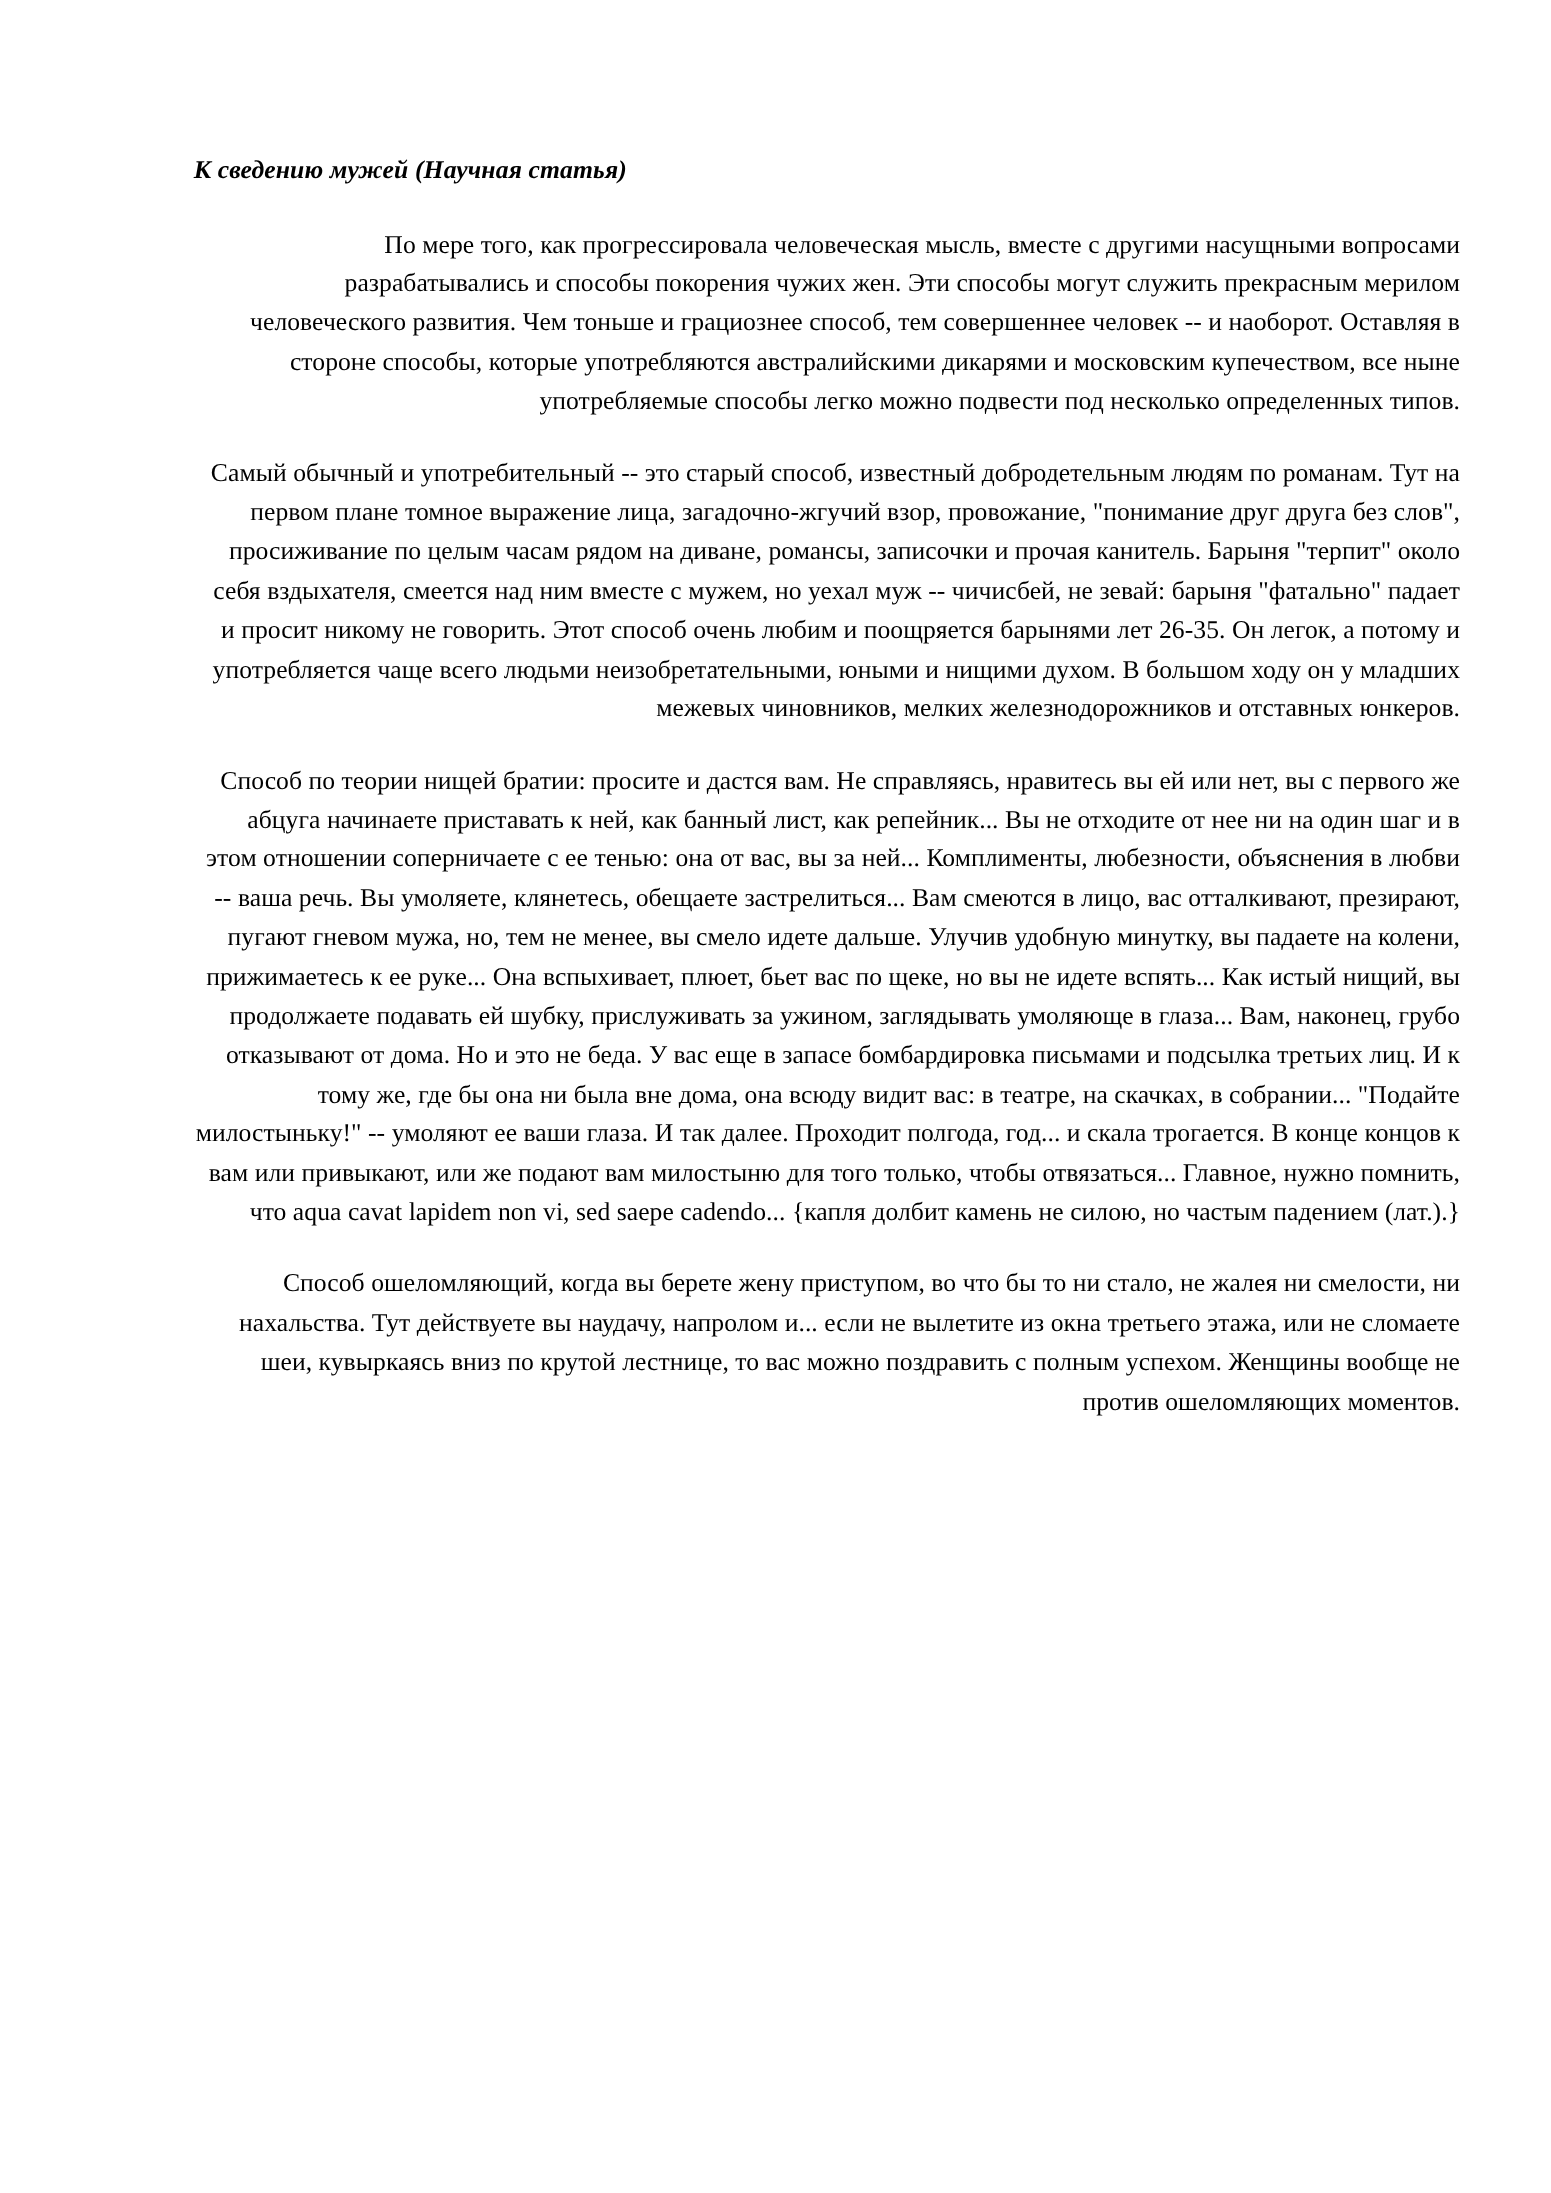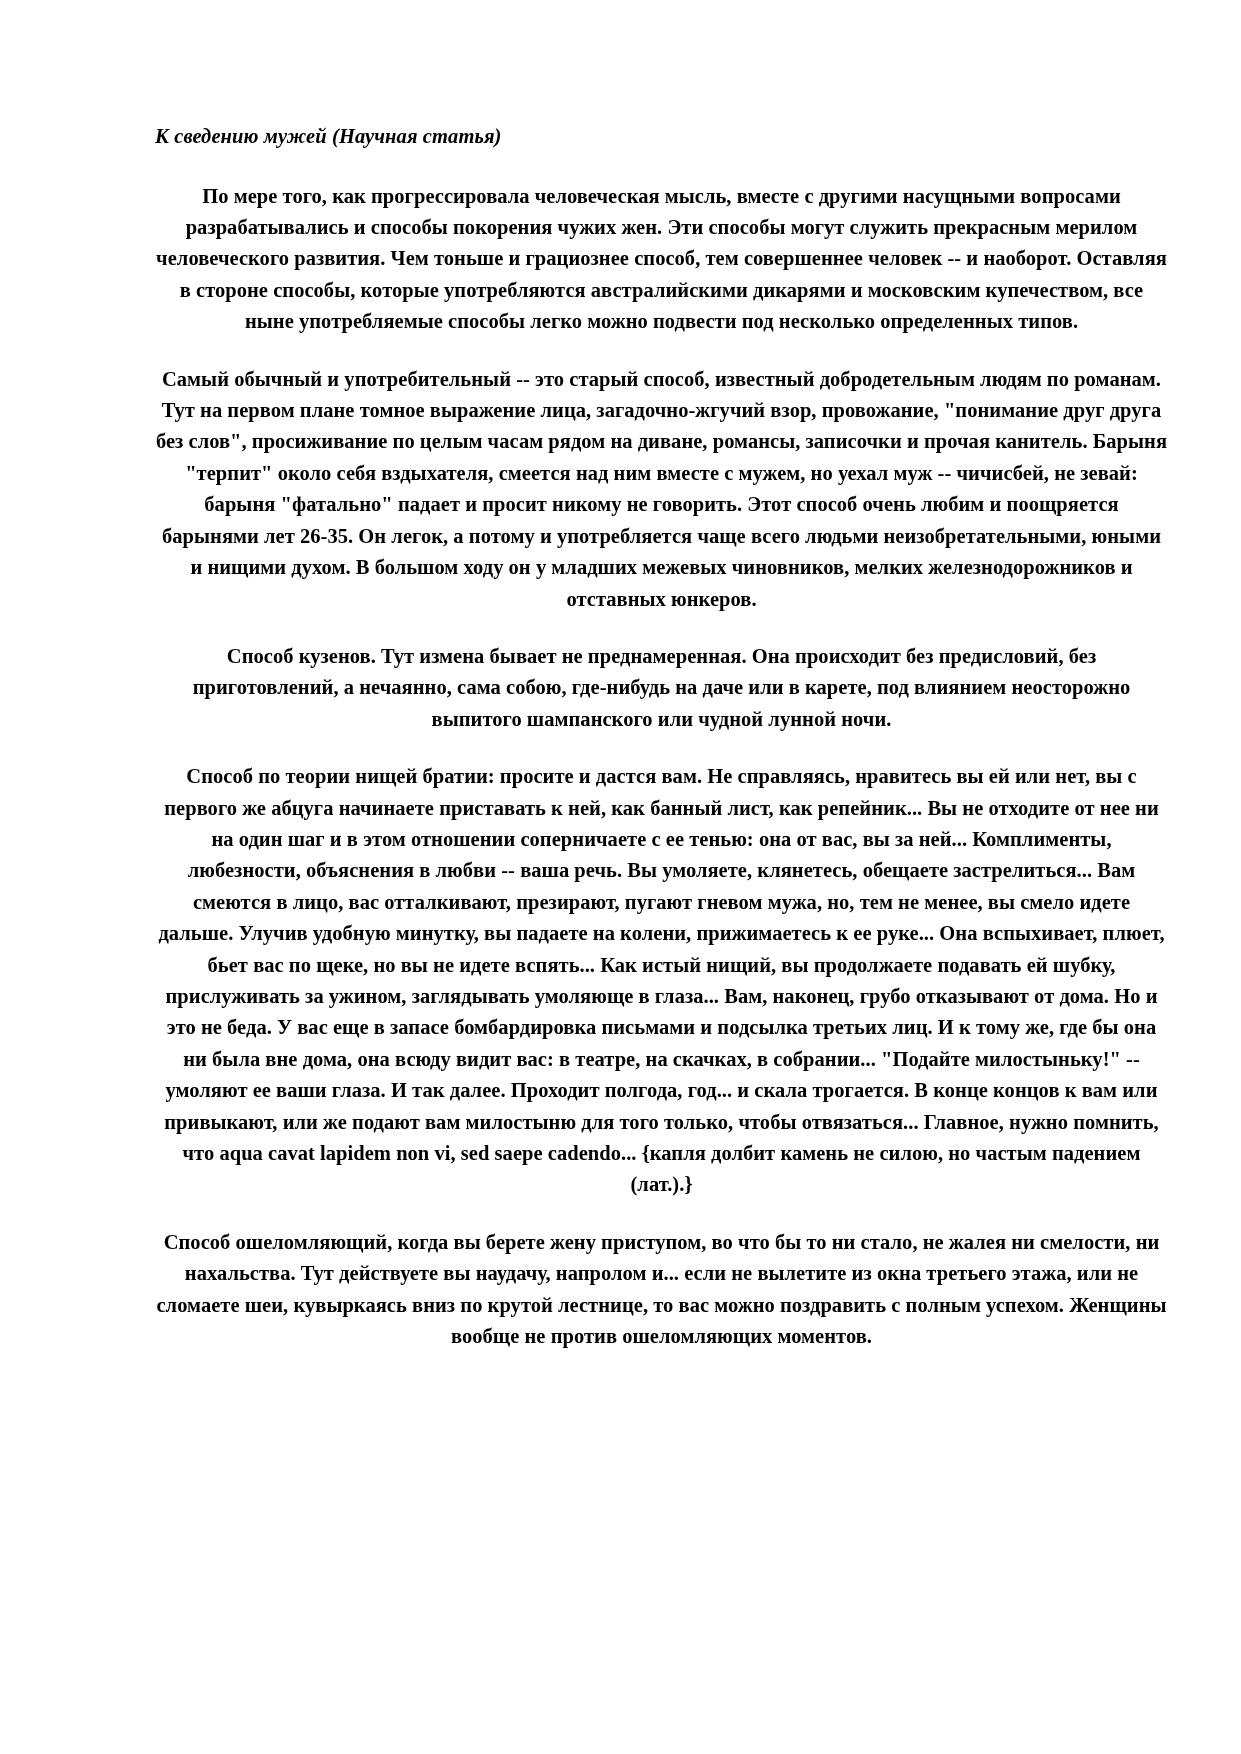--- a/index.html
+++ b/index.html
@@ -28,33 +28,31 @@
     font-size: 20.5px;
     line-height: 1.25;
     margin: 0 0 31px 0;
     letter-spacing: 0.1px;
   }
   .para {
     font-family: "Liberation Serif", serif;
     font-size: 20.5px;
     line-height: 31.4px;
     margin: 0 0 26px 0;
-    text-align: center;
+    text-align: right;
     letter-spacing: 0.04px;
     white-space: normal;
-    font-weight: bold;
   }
   .para:last-child {
     margin-bottom: 0;
   }
 </style>
 </head>
 <body>
 
 <div class="page">
   <h1 class="doc-title">К сведению мужей (Научная статья)</h1>
 
   <p class="para">По мере того, как прогрессировала человеческая мысль, вместе с другими насущными вопросами разрабатывались и способы покорения чужих жен. Эти способы могут служить прекрасным мерилом человеческого развития. Чем тоньше и грациознее способ, тем совершеннее человек -- и наоборот. Оставляя в стороне способы, которые употребляются австралийскими дикарями и московским купечеством, все ныне употребляемые способы легко можно подвести под несколько определенных типов.</p>
   <p class="para">Самый обычный и употребительный -- это старый способ, известный добродетельным людям по романам. Тут на первом плане томное выражение лица, загадочно-жгучий взор, провожание, "понимание друг друга без слов", просиживание по целым часам рядом на диване, романсы, записочки и прочая канитель. Барыня "терпит" около себя вздыхателя, смеется над ним вместе с мужем, но уехал муж -- чичисбей, не зевай: барыня "фатально" падает и просит никому не говорить. Этот способ очень любим и поощряется барынями лет 26-35. Он легок, а потому и употребляется чаще всего людьми неизобретательными, юными и нищими духом. В большом ходу он у младших межевых чиновников, мелких железнодорожников и отставных юнкеров.</p>
-  <p class="para">Способ кузенов. Тут измена бывает не преднамеренная. Она происходит без предисловий, без приготовлений, а нечаянно, сама собою, где-нибудь на даче или в карете, под влиянием неосторожно выпитого шампанского или чудной лунной ночи.</p>
   <p class="para">Способ по теории нищей братии: просите и дастся вам. Не справляясь, нравитесь вы ей или нет, вы с первого же абцуга начинаете приставать к ней, как банный лист, как репейник... Вы не отходите от нее ни на один шаг и в этом отношении соперничаете с ее тенью: она от вас, вы за ней... Комплименты, любезности, объяснения в любви -- ваша речь. Вы умоляете, клянетесь, обещаете застрелиться... Вам смеются в лицо, вас отталкивают, презирают, пугают гневом мужа, но, тем не менее, вы смело идете дальше. Улучив удобную минутку, вы падаете на колени, прижимаетесь к ее руке... Она вспыхивает, плюет, бьет вас по щеке, но вы не идете вспять... Как истый нищий, вы продолжаете подавать ей шубку, прислуживать за ужином, заглядывать умоляюще в глаза... Вам, наконец, грубо отказывают от дома. Но и это не беда. У вас еще в запасе бомбардировка письмами и подсылка третьих лиц. И к тому же, где бы она ни была вне дома, она всюду видит вас: в театре, на скачках, в собрании... "Подайте милостыньку!" -- умоляют ее ваши глаза. И так далее. Проходит полгода, год... и скала трогается. В конце концов к вам или привыкают, или же подают вам милостыню для того только, чтобы отвязаться... Главное, нужно помнить, что aqua cavat lapidem non vi, sed saepe cadendo... {капля долбит камень не силою, но частым падением (лат.).}</p>
   <p class="para">Способ ошеломляющий, когда вы берете жену приступом, во что бы то ни стало, не жалея ни смелости, ни нахальства. Тут действуете вы наудачу, напролом и... если не вылетите из окна третьего этажа, или не сломаете шеи, кувыркаясь вниз по крутой лестнице, то вас можно поздравить с полным успехом. Женщины вообще не против ошеломляющих моментов.</p>
 </div>
 
 </body></html>

